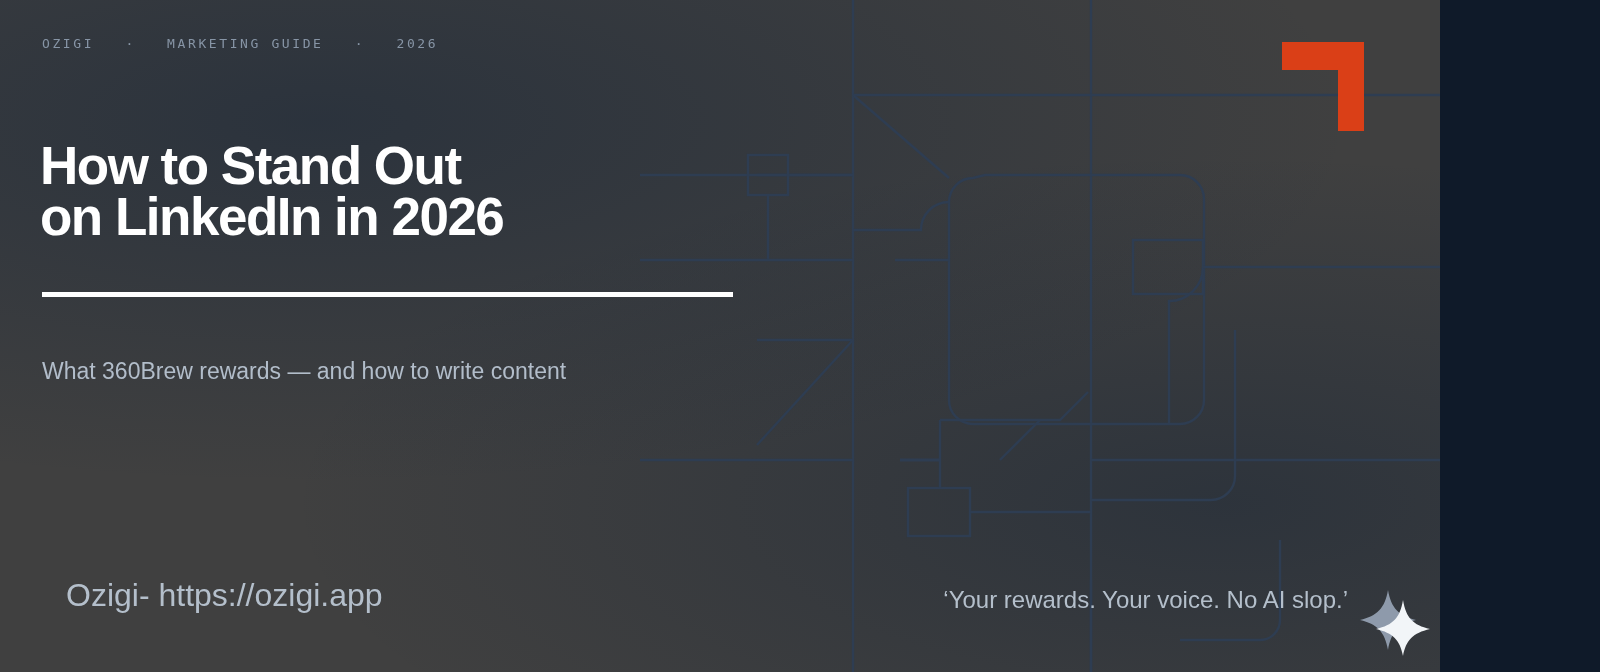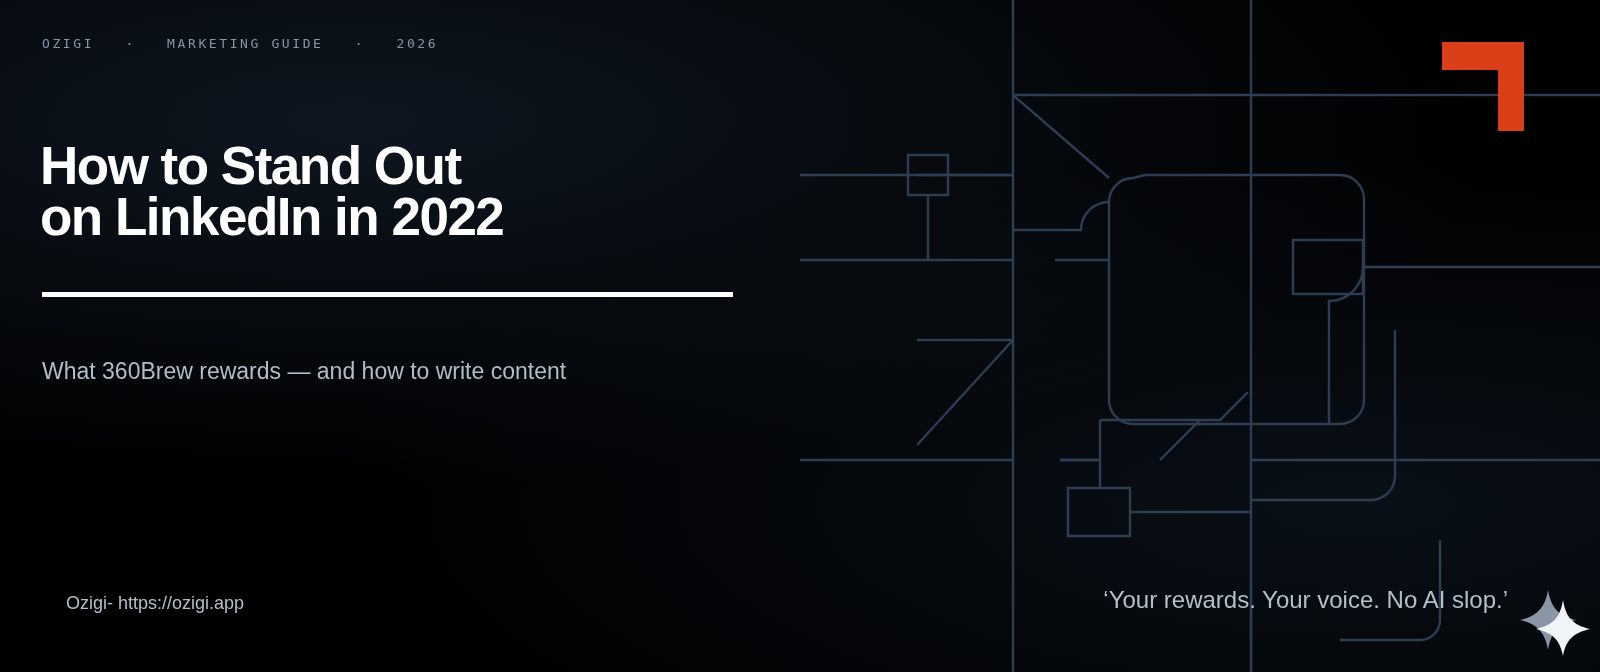--- a/index.html
+++ b/index.html
@@ -2,23 +2,23 @@
 <html><head>
 <meta charset="utf-8">
 <style>
   html, body {
     margin: 0;
     padding: 0;
     background: #0f1a29;
   }
   #canvas {
     position: relative;
-    width: 1600px;
+    width: 1440px;
     height: 672px;
-    background: #000000;
+    background: #404040;
     overflow: hidden;
     font-family: "Liberation Sans", sans-serif;
     -webkit-font-smoothing: antialiased;
   }
   
   .bg-sheen {
     position: absolute;
     inset: 0;
     background:
       radial-gradient(120% 90% at 22% 18%, rgba(26,40,58,0.55) 0%, rgba(17,29,44,0) 60%),
@@ -73,21 +73,21 @@
     font-weight: 400;
     line-height: 1.45;
   }
   .subtitle .s2 { display: block; }
   
   .footer-left {
     position: absolute;
     left: 66px;
     bottom: 58px;
     color: #b4bfcb;
-    font-size: 18px;
+    font-size: 32px;
     font-weight: 400;
   }
   .footer-right {
     position: absolute;
     right: 92px;
     bottom: 58px;
     color: #b4bfcb;
     font-size: 24px;
     font-weight: 400;
     white-space: nowrap;
@@ -170,21 +170,21 @@
 
       <path d="M300 460 h-40" stroke-width="3"></path>
       <path d="M451 580 V672"></path>
     </g>
   </svg>
 
   <div class="eyebrow">OZIGI   ·   MARKETING GUIDE   ·   2026</div>
 
   <h1 class="headline">
     <span class="l1">How to Stand Out</span>
-    <span class="l2">on LinkedIn in 2022</span>
+    <span class="l2">on LinkedIn in 2026</span>
   </h1>
 
   <div class="rule"></div>
 
   <p class="subtitle">
     <span class="s1">What 360Brew rewards — and how to write content</span>
   </p>
 
   <div class="corner-bracket">
     <span class="bar-h"></span>

